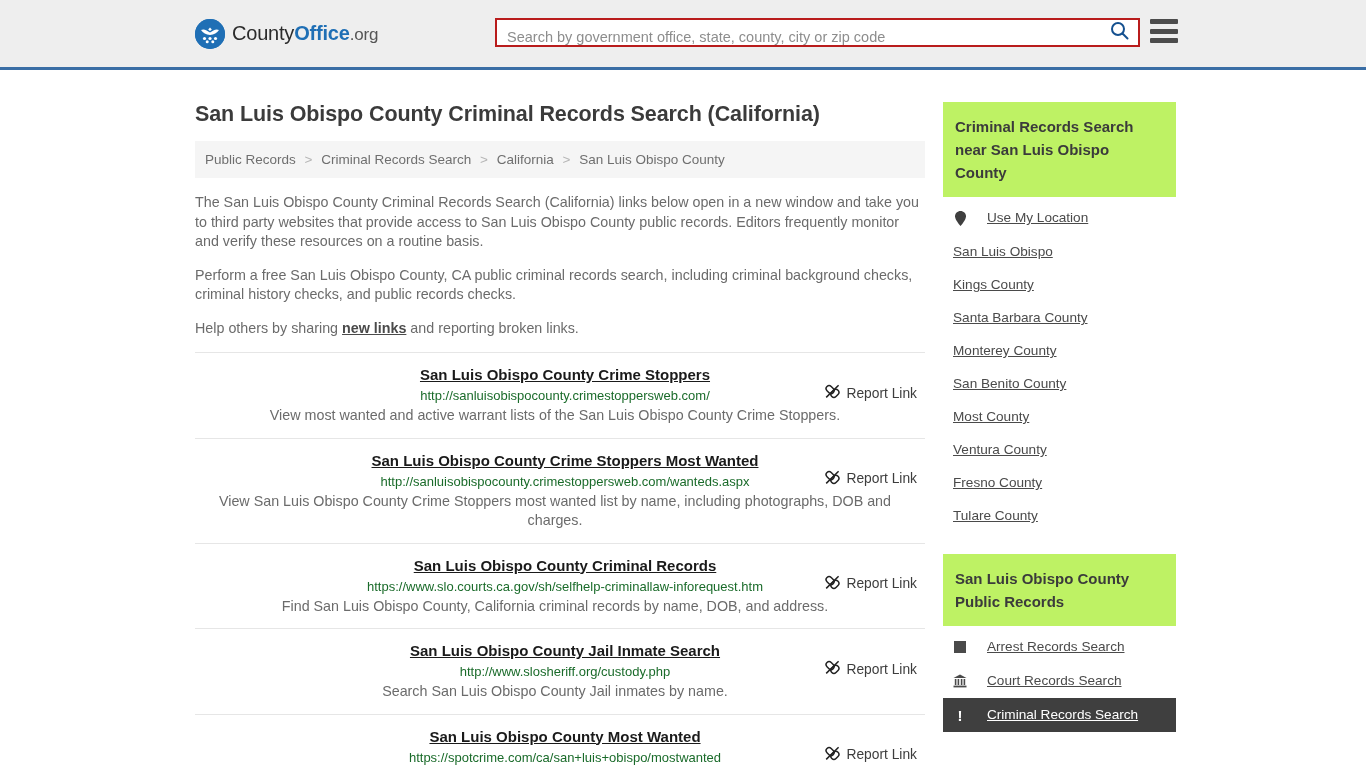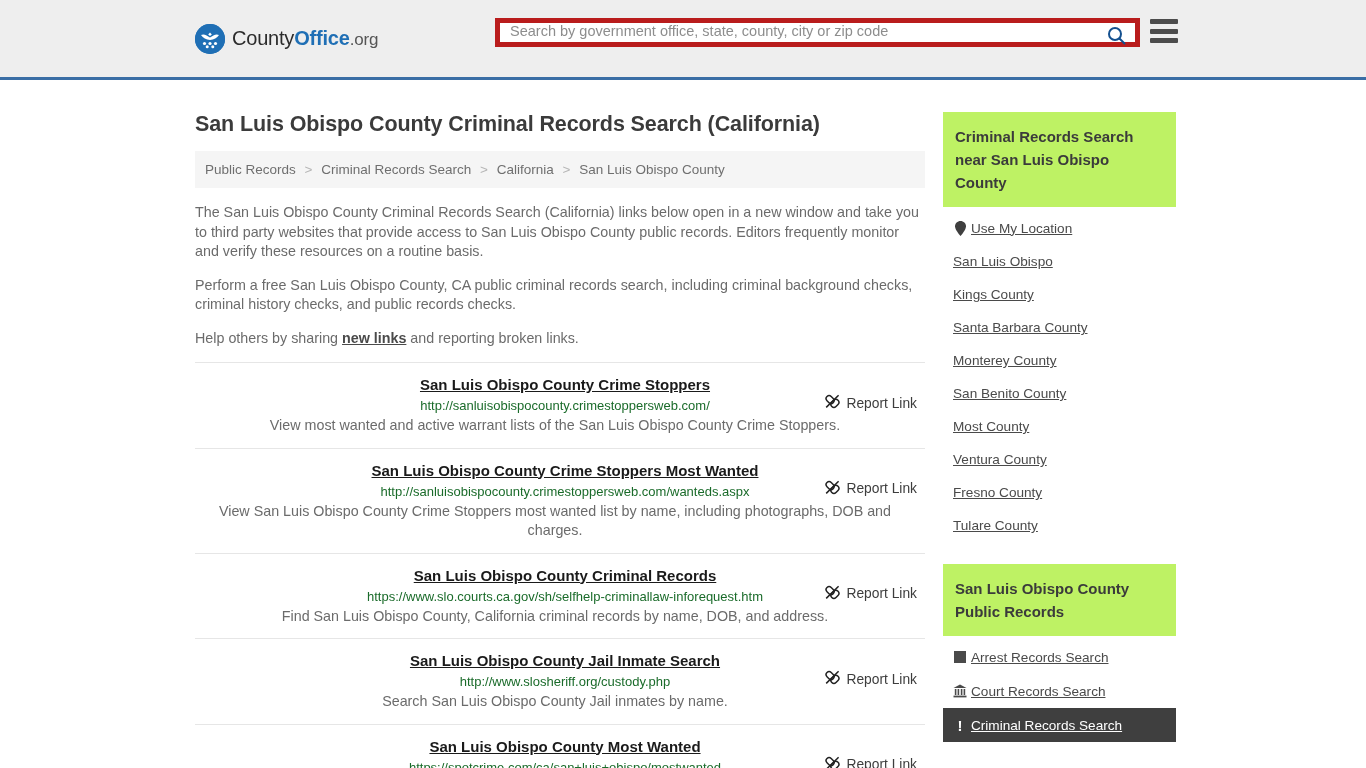--- a/index.html
+++ b/index.html
@@ -7,21 +7,21 @@
   body {
     width: 1366px; height: 768px;
     background: #ffffff;
     font-family: "Liberation Sans", sans-serif;
     color: #4a4a4a;
     overflow: hidden;
   }
 
   
   .site-header {
-    height: 80px;
+    height: 70px;
     background: #eeeeee;
     border-bottom: 3px solid #3a6ea5;
     display: flex;
     align-items: center;
     position: relative;
   }
   .logo-wrap {
     display: flex; align-items: center;
     margin-left: 195px;
     gap: 7px;
@@ -43,23 +43,23 @@
   .logo-text .t-office { color: #1f6fb5; font-weight: bold; }
   .logo-text .t-org { color: #555; font-size: 17px; }
 
   .search-wrap {
     position: absolute;
     left: 495px;
     top: 18px;
     width: 645px;
     height: 29px;
     background: #fff;
-    border: 5px solid #b91c1c;
+    border: 2px solid #b91c1c;
     display: flex;
-    align-items: flex-start;
+    align-items: flex-end;
   }
   .search-input {
     flex: 1;
     border: none;
     outline: none;
     background: transparent;
     font-family: "Liberation Sans", sans-serif;
     font-size: 14.5px;
     color: #333;
     padding: 0 10px;
@@ -163,22 +163,22 @@
     padding: 13px 12px;
     font-size: 15px;
     font-weight: bold;
     color: #3b3b3b;
     line-height: 23px;
     margin-top: 24px;
   }
   .rail-list { padding: 4px 0 0 0; }
   .rail-item {
     display: flex;
-    align-items: center;
-    gap: 4px;
+    align-items: flex-start;
+    gap: 20px;
     padding: 9px 10px;
     font-size: 13.6px;
   }
   .rail-item a {
     color: #4a4a4a;
     text-decoration: underline;
   }
   .rail-item.active {
     background: #3f3f3f;
   }

